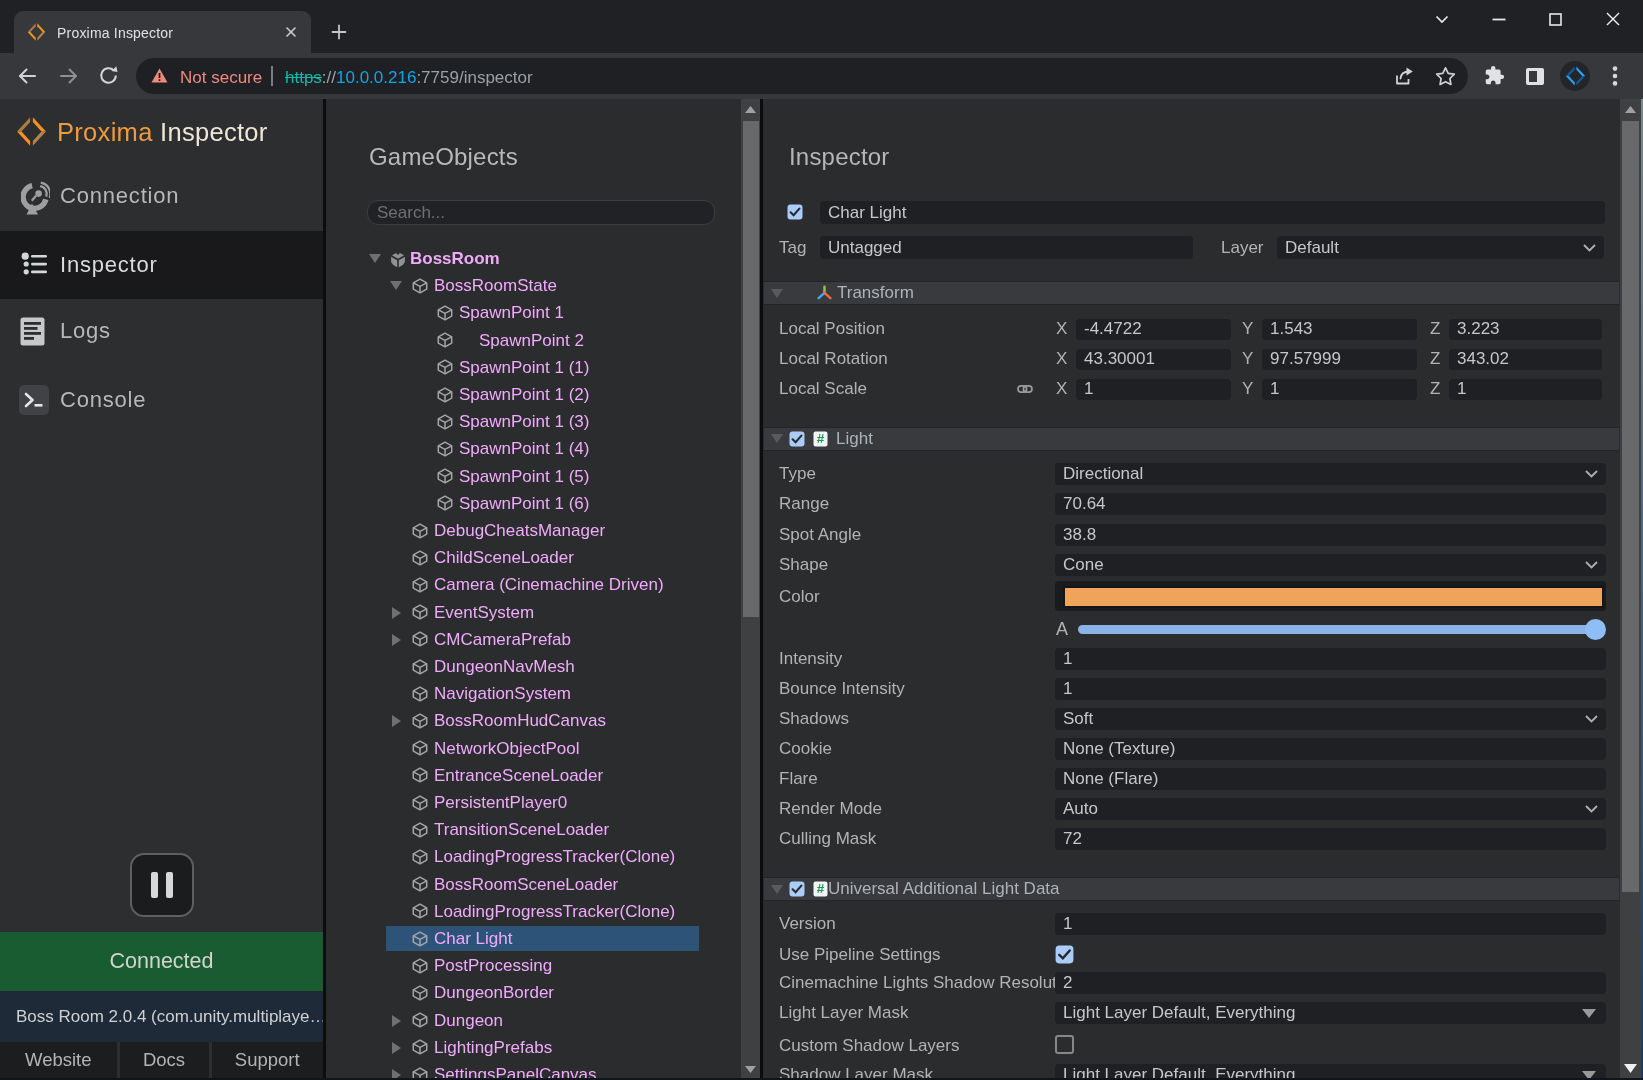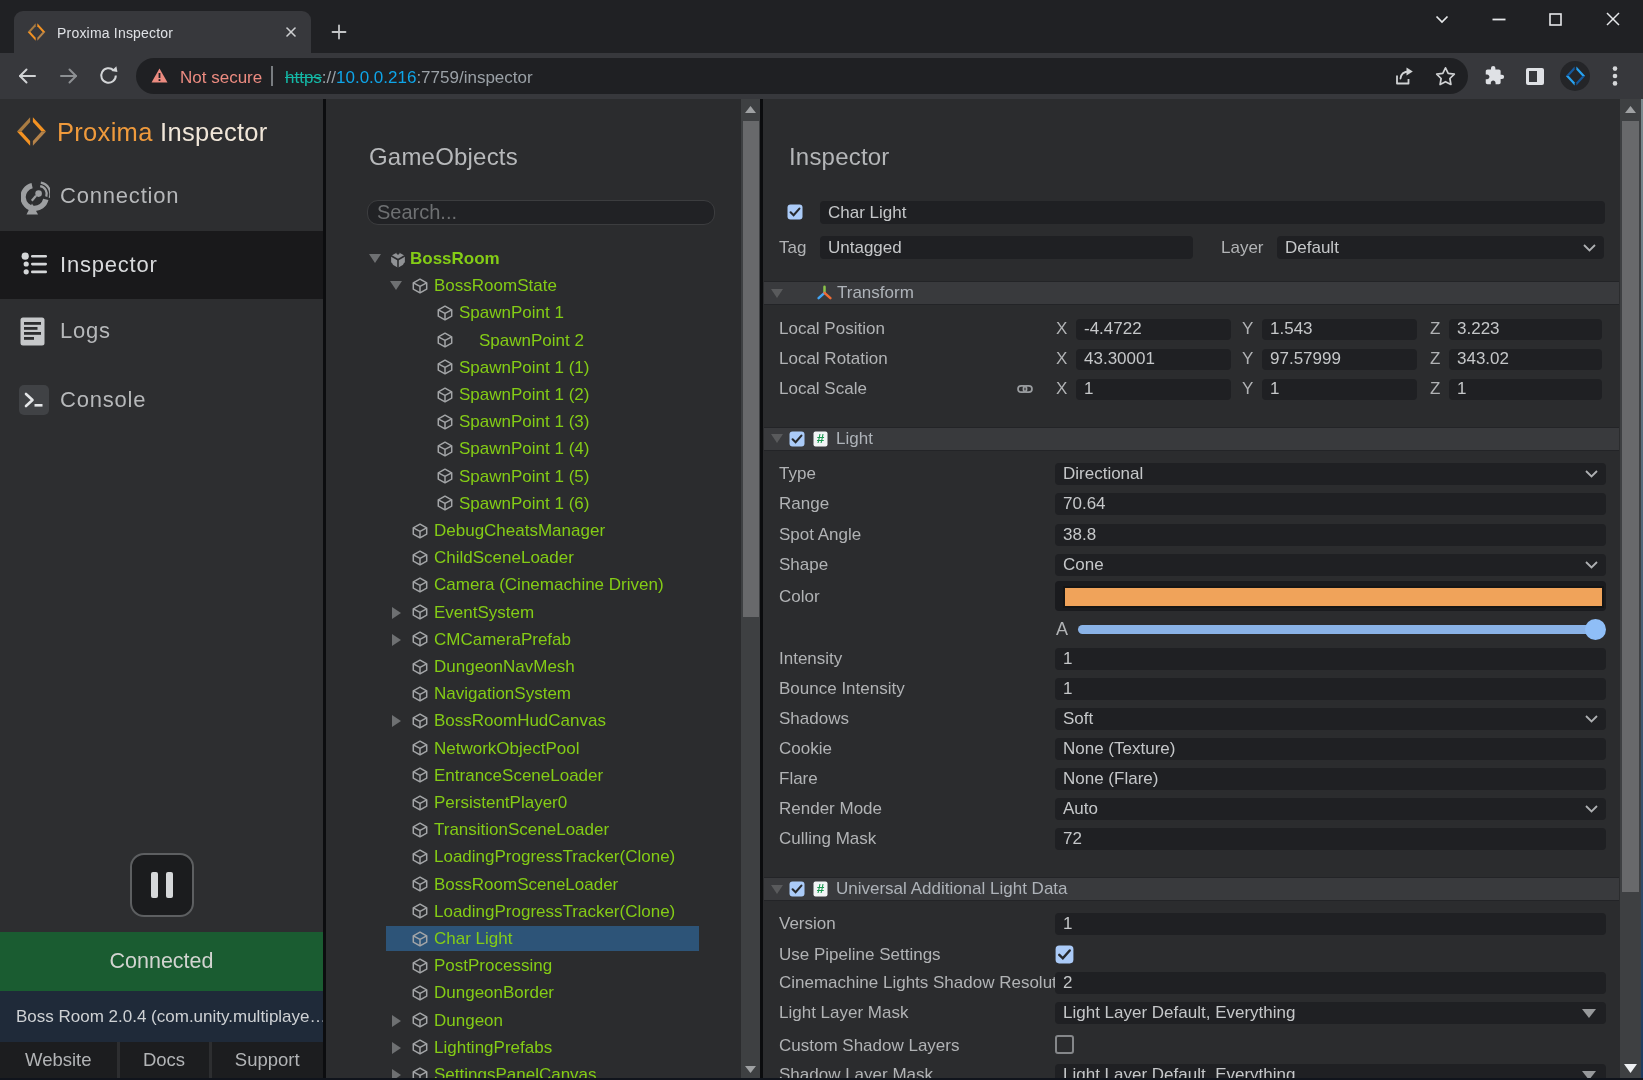--- a/index.html
+++ b/index.html
@@ -13,21 +13,21 @@
   .hdr { position:absolute; left:764px; width:855px; height:24px; background:#393a3d;
     border-top:1px solid #232427; border-bottom:1px solid #232427;
     display:flex; align-items:center; color:#aeb3b9; font-size:17px; }
   .chev { position:absolute; right:8px; }
   .tr { position:absolute; left:0; width:100%; height:27.2px; }
   .tri-d { position:absolute; width:0; height:0; border-left:6px solid transparent;
     border-right:6px solid transparent; border-top:9px solid #6e7072; top:9px; }
   .tri-r { position:absolute; width:0; height:0; border-top:6px solid transparent;
     border-bottom:6px solid transparent; border-left:9px solid #6e7072; top:8px; }
   .ci { position:absolute; top:5.5px; }
-  .tt { position:absolute; top:0; line-height:27.2px; font-size:17px; color:#84cc16; white-space:nowrap; }
+  .tt { position:absolute; top:0; line-height:27.2px; font-size:17px; color:#f0abfc; white-space:nowrap; }
 </style>
 </head>
 <body>
 <svg width="0" height="0" style="position:absolute">
  <defs>
   <symbol id="cube" viewBox="0 0 16 16">
     <g fill="none" stroke="#a3a5a7" stroke-width="1.5" stroke-linejoin="round">
       <polygon points="8,1.2 14.7,4.9 14.7,11.1 8,14.8 1.3,11.1 1.3,4.9"></polygon>
       <polyline points="1.3,4.9 8,8.4 14.7,4.9"></polyline>
       <line x1="8" y1="8.4" x2="8" y2="14.8"></line>
@@ -208,21 +208,21 @@
 <div class="abs" style="left:151px;top:872px;width:7px;height:26px;background:#d6d8da;border-radius:2px;"></div>
 <div class="abs" style="left:166px;top:872px;width:7px;height:26px;background:#d6d8da;border-radius:2px;"></div>
 
 <div class="abs" style="left:0;top:932px;width:323px;height:59px;background:#1a5c31;display:flex;align-items:center;justify-content:center;font-size:21.5px;color:#d2d4d0;">Connected</div>
 <div class="abs" style="left:0;top:991px;width:323px;height:51px;background:#1f2a39;display:flex;align-items:center;font-size:17px;color:#ced1d4;padding-left:16px;white-space:nowrap;overflow:hidden;">Boss Room 2.0.4 (com.unity.multiplaye…</div>
 <div class="abs" style="left:0;top:1042px;width:116.5px;height:36px;background:#1c1d1f;display:flex;align-items:center;justify-content:center;font-size:18.5px;color:#b2b4b6;">Website</div>
 <div class="abs" style="left:119.5px;top:1042px;width:89px;height:36px;background:#1c1d1f;display:flex;align-items:center;justify-content:center;font-size:18.5px;color:#b2b4b6;">Docs</div>
 <div class="abs" style="left:211.5px;top:1042px;width:111.5px;height:36px;background:#1c1d1f;display:flex;align-items:center;justify-content:center;font-size:18.5px;color:#b2b4b6;">Support</div>
 
 <div class="abs" style="left:369px;top:143px;font-size:24px;letter-spacing:0.2px;color:#b7b9bb;">GameObjects</div>
-<div class="abs" style="left:367px;top:200px;width:348px;height:25px;background:#212225;border:1px solid #3c3d3f;border-radius:11px;display:flex;align-items:center;padding-left:9px;font-size:20px;color:#6e7072;">Search...</div>
+<div class="abs" style="left:367px;top:200px;width:348px;height:25px;background:#212225;border:1px solid #3c3d3f;border-radius:11px;display:flex;align-items:center;padding-left:9px;font-size:17px;color:#6e7072;">Search...</div>
 
 <div class="abs" style="left:326px;top:245px;width:415px;height:835px;overflow:hidden;">
 <div class="tr" style="top:0.0px">
       <div class="tri-d" style="left:43px"></div>
       <svg class="ci" style="left:64px" width="16" height="17" viewBox="0 0 17 17">
         <use href="#unity"></use>
       </svg>
       <span class="tt" style="left:84px;font-weight:bold;">BossRoom</span>
     </div>
 <div class="tr" style="top:27.2px">
@@ -523,21 +523,21 @@
 <div class="fld" style="left:1055px;top:827.7px;width:551px;height:22px;">72</div>
 <div class="hdr" style="top:877px;">
     <div style="width:0;height:0;border-left:6px solid transparent;border-right:6px solid transparent;border-top:9px solid #595a5c;margin-left:7px;"></div>
     <svg style="margin-left:6px" width="16" height="16" viewBox="0 0 16 16">
       <use href="#cbx"></use>
     </svg>
     <svg style="margin-left:8px" width="15" height="16" viewBox="0 0 15 16">
       <rect x="0.5" y="0.5" width="14" height="15" rx="2" fill="#f2f4f6"></rect>
       <text x="7.5" y="12" font-size="13.5" font-weight="bold" fill="#1a9850" text-anchor="middle" font-family="Liberation Sans">#</text>
     </svg>
-    <span style="margin-left:8px;text-align:right;">Universal Additional Light Data</span>
+    <span style="text-align:right;">Universal Additional Light Data</span>
   </div>
 <div class="lbl" style="left:779px;top:913px;height:22px;">Version</div>
 <div class="fld" style="left:1055px;top:913px;width:551px;height:22px;">1</div>
 <div class="lbl" style="left:779px;top:944px;height:22px;">Use Pipeline Settings</div>
 <svg class="abs" style="left:1055px;top:945px" width="19" height="19" viewBox="0 0 16 16">
     <use href="#cbx"></use>
   </svg>
 <div class="lbl" style="left:779px;top:972px;height:22px;">Cinemachine Lights Shadow Resoluti…</div>
 <div class="fld" style="left:1055px;top:972px;width:551px;height:22px;">2</div>
 <div class="lbl" style="left:779px;top:1002px;height:22px;">Light Layer Mask</div>

